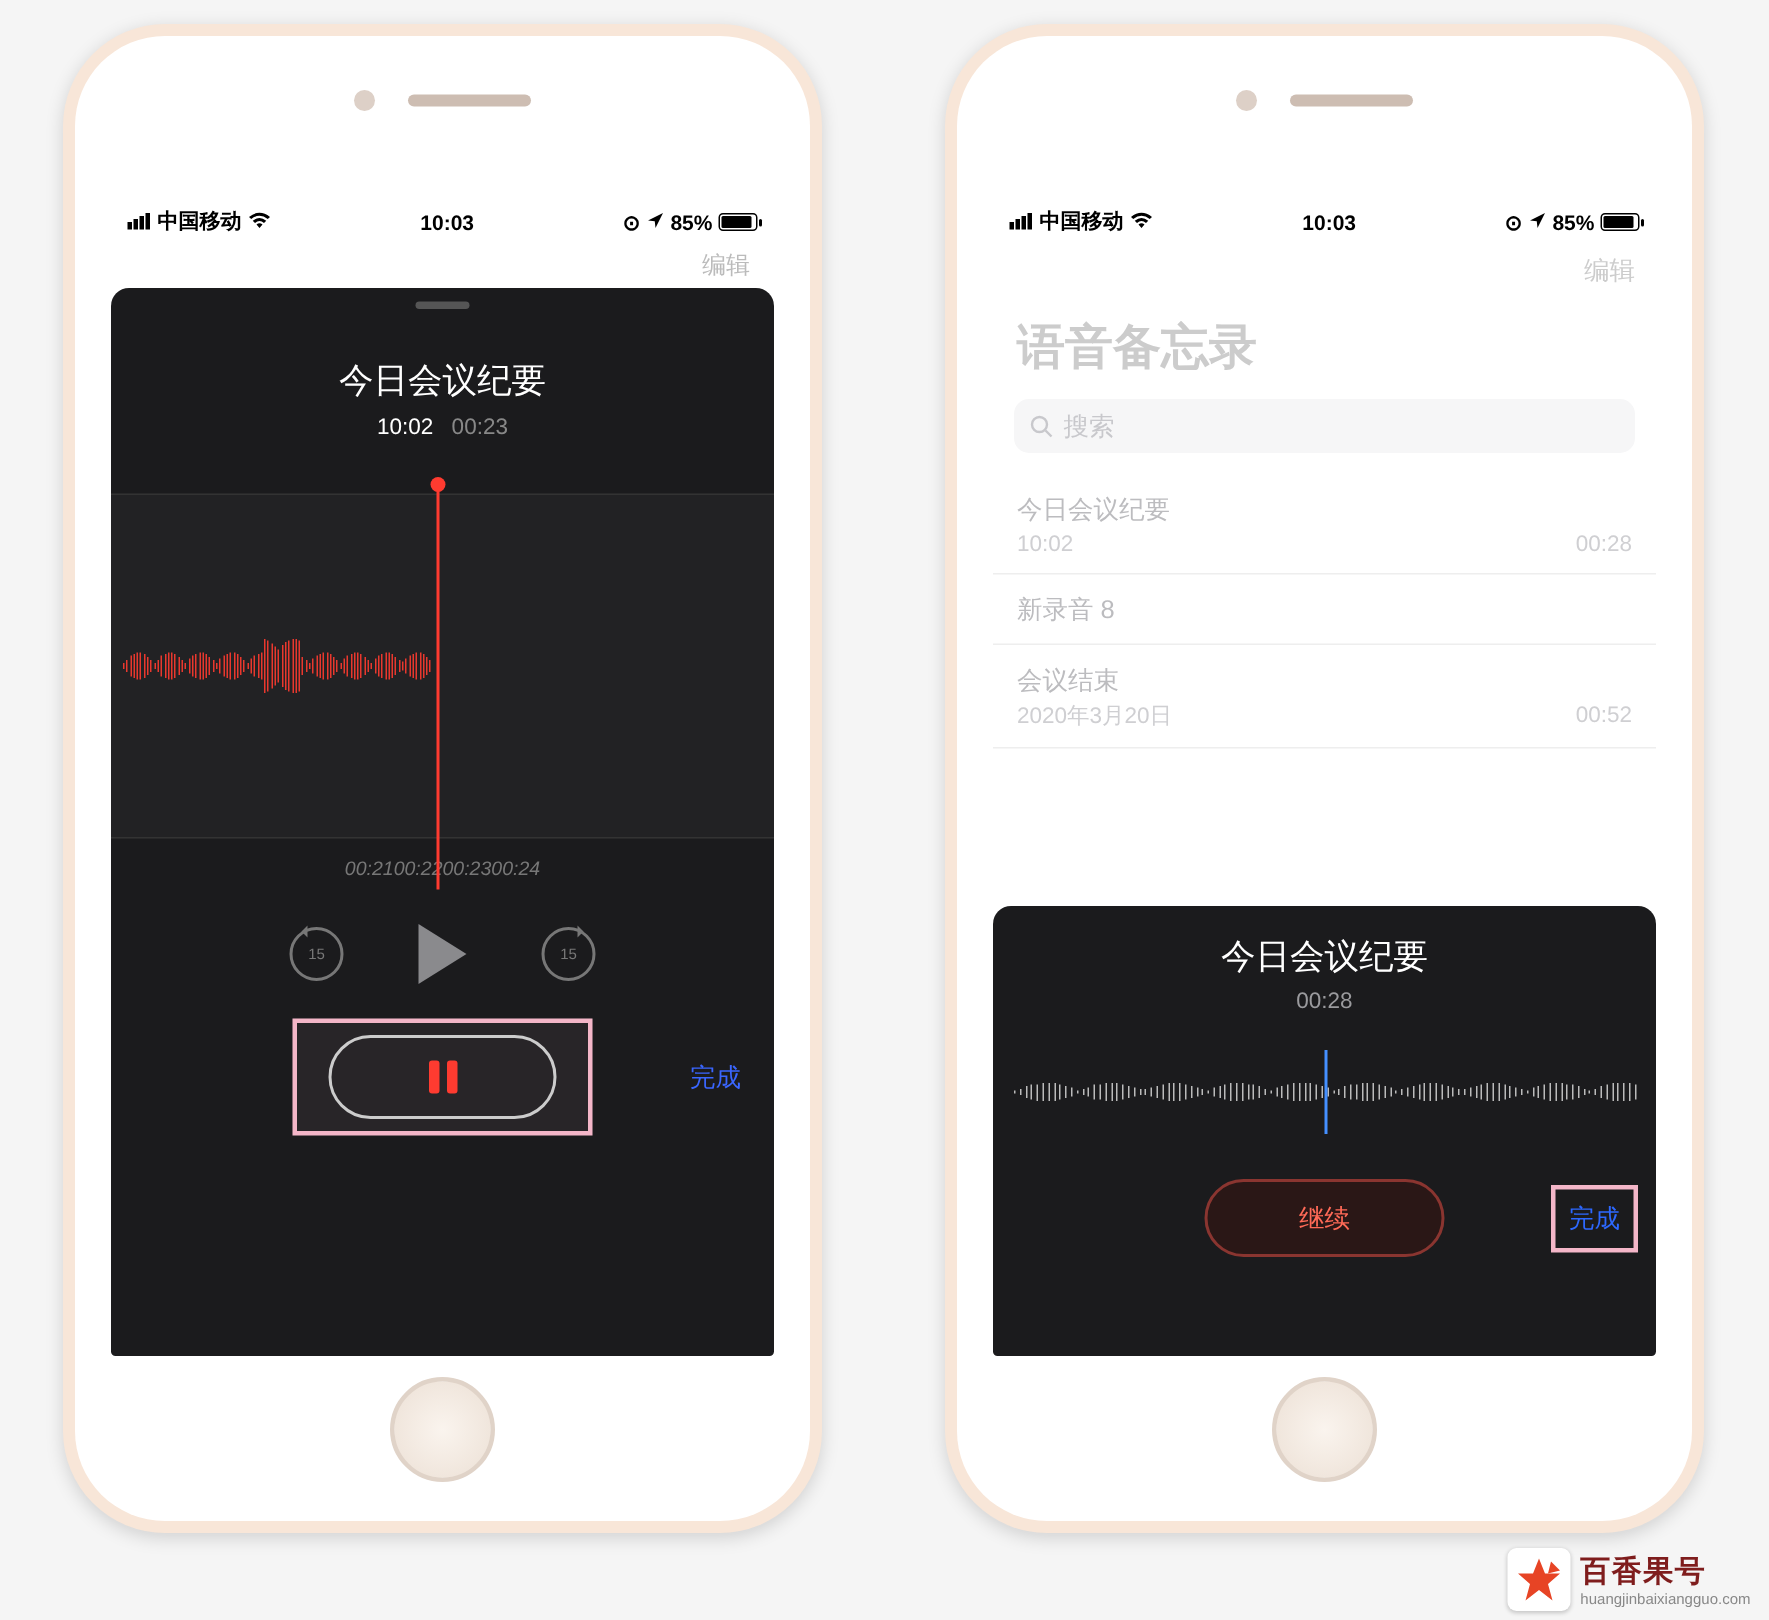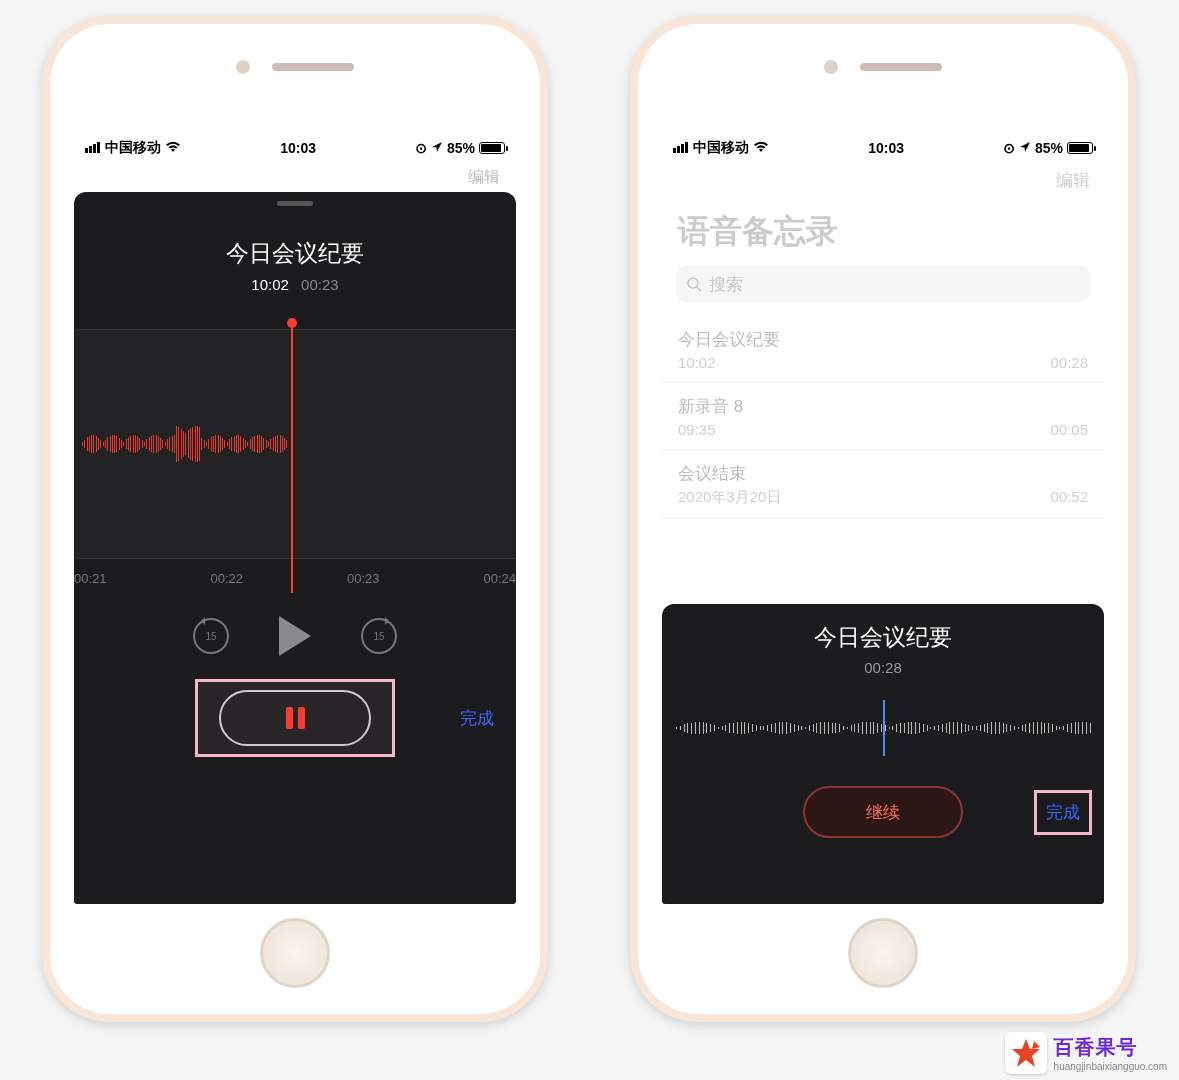--- a/index.html
+++ b/index.html
@@ -56,21 +56,21 @@
 .rec-meta .t2 { color:#888; margin-left:8px; }
 
 .wave-zone { margin-top:36px; height:230px; background:#222224; position:relative; }
 .wave-zone .hline { position:absolute; width:100%; height:1px; background:#333; }
 .wave-zone .hline.top { top:0; } .wave-zone .hline.bot { bottom:0; }
 .needle { position:absolute; left:49%; top:-7px; bottom:-34px; width:2px; background:#ff3b30; }
 .needle::before { content:''; position:absolute; top:-4px; left:-4px; width:10px; height:10px; border-radius:50%; background:#ff3b30; }
 .wave { position:absolute; top:50%; left:0; right:52%; height:60px; transform:translateY(-50%); display:flex; align-items:center; gap:2px; padding-left:8px; }
 .wave i { display:block; width:2px; background:#ff3b30; opacity:.9; }
 
-.ticks { display:flex; justify-content:space-between; color:#777; font-size:13px; margin-top:12px; }
+.ticks { display:flex; justify-content:center; color:#777; font-size:13px; margin-top:12px;font-style:italic; }
 .big-time { color:#fff; font-size:46px; font-weight:300; text-align:center; margin-top:28px; letter-spacing:.5px; }
 
 .ctrls { display:flex; justify-content:center; align-items:center; gap:50px; margin-top:30px; }
 .skip { width:36px; height:36px; border:2px solid #777; border-radius:50%; display:flex; align-items:center; justify-content:center; color:#777; font-size:10px; position:relative; }
 .skip::before { content:''; position:absolute; top:-3px; width:0; height:0; border:4px solid transparent; }
 .skip.back::before { left:2px; border-right-color:#777; }
 .skip.fwd::before { right:2px; border-left-color:#777; }
 .play-tri { width:0; height:0; border-top:20px solid transparent; border-bottom:20px solid transparent; border-left:32px solid #8a8a8d; }
 
 .bottom-row { display:flex; align-items:center; justify-content:center; margin-top:28px; position:relative; height:68px; }
@@ -102,21 +102,21 @@
 .r-bot { display:flex; align-items:center; justify-content:center; margin-top:28px; position:relative; height:56px; }
 .r-cont { width:160px; height:52px; border:2px solid #8a3530; border-radius:28px; display:flex; align-items:center; justify-content:center; color:#ff6a57; background:#2a1716; font-size:17px; }
 .r-done-hl { position:absolute; right:12px; border:3px solid #f4b6c8; padding:8px 9px; }
 .r-done { color:#2d68ff; font-size:17px; }
 
 
 .wm { position:absolute; right:12px; bottom:6px; display:flex; align-items:center; gap:7px; }
 .wm-ic { width:42px; height:42px; background:#fff; border-radius:6px; box-shadow:0 1px 3px rgba(0,0,0,.2); display:flex; align-items:center; justify-content:center; }
 .wm-ic svg { width:32px; height:32px; }
 .wm-t { display:flex; flex-direction:column; }
-.wm-t .cn { font-size:20px; color:#6d28d9; font-weight:700; letter-spacing:1px; }
+.wm-t .cn { font-size:20px; color:#7f1d1d; font-weight:700; letter-spacing:1px; }
 .wm-t .url { font-size:10px; color:#888; }
 </style>
 </head>
 <body>
 
 <div class="phone left">
   <div class="phone-inner">
     <div class="top-hw">
       <div class="camera"></div>
       <div class="speaker"></div>
@@ -335,24 +335,20 @@
       <div class="list" id="rlist">
           <div class="row">
             <div class="rt">今日会议纪要</div>
             <div class="rb">
               <span>10:02</span>
               <span>00:28</span>
             </div>
           </div>
           <div class="row">
             <div class="rt">新录音 8</div>
-            <div class="rb">
-              <span>09:35</span>
-              <span>00:05</span>
-            </div>
           </div>
           <div class="row">
             <div class="rt">会议结束</div>
             <div class="rb">
               <span>2020年3月20日</span>
               <span>00:52</span>
             </div>
           </div>
         </div>
 

